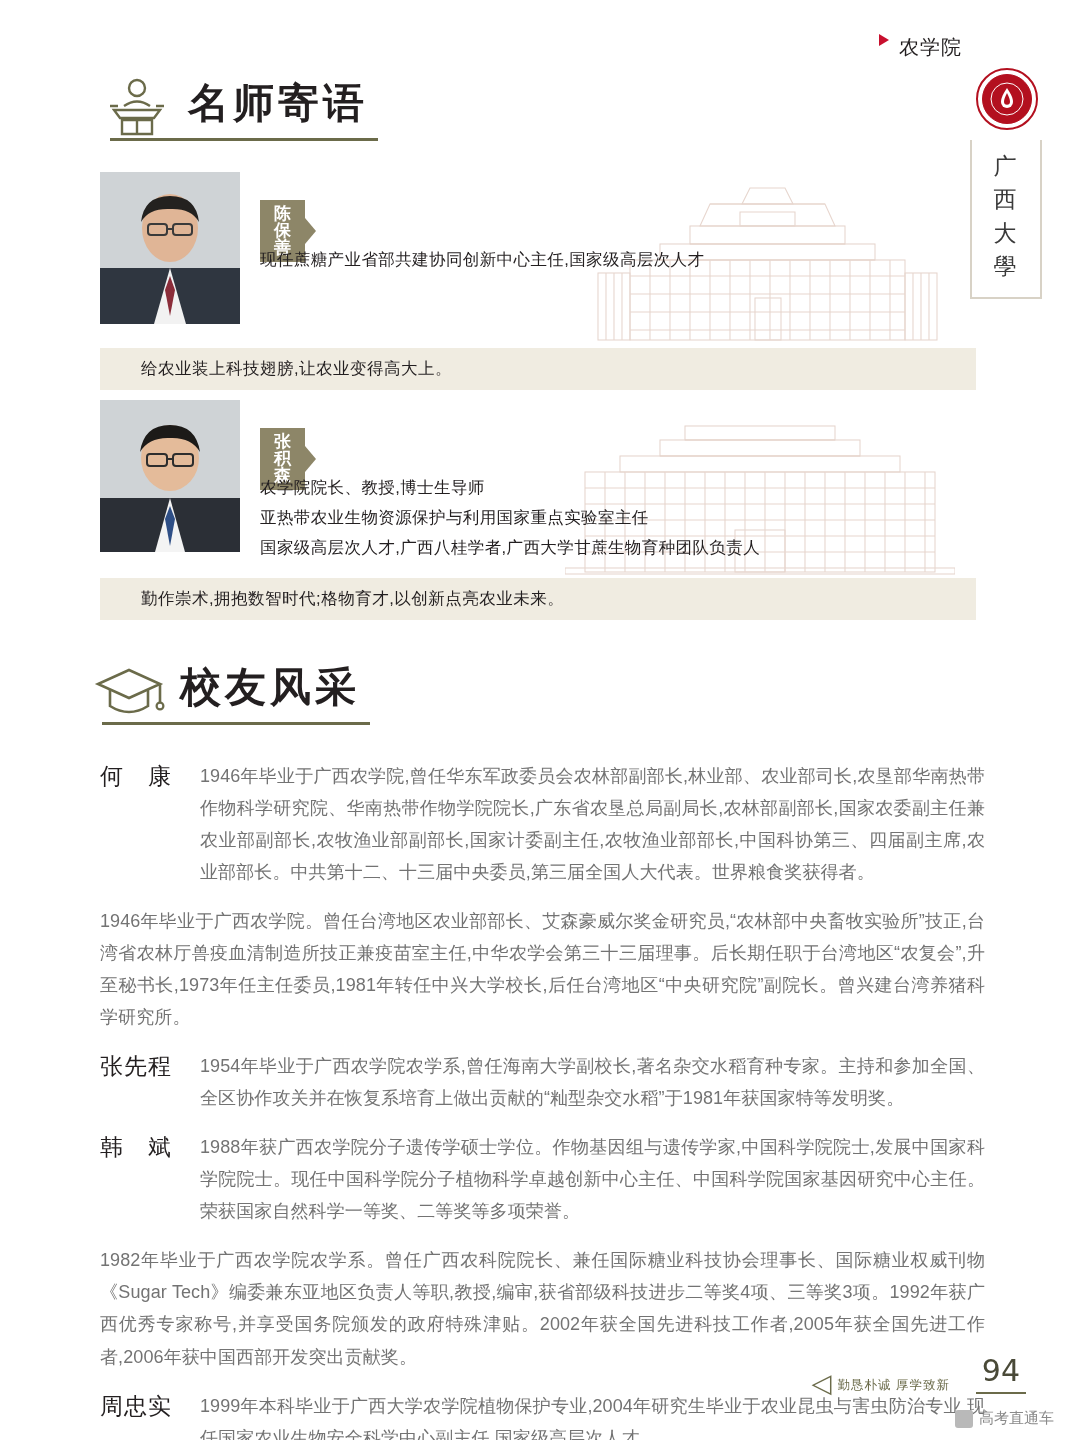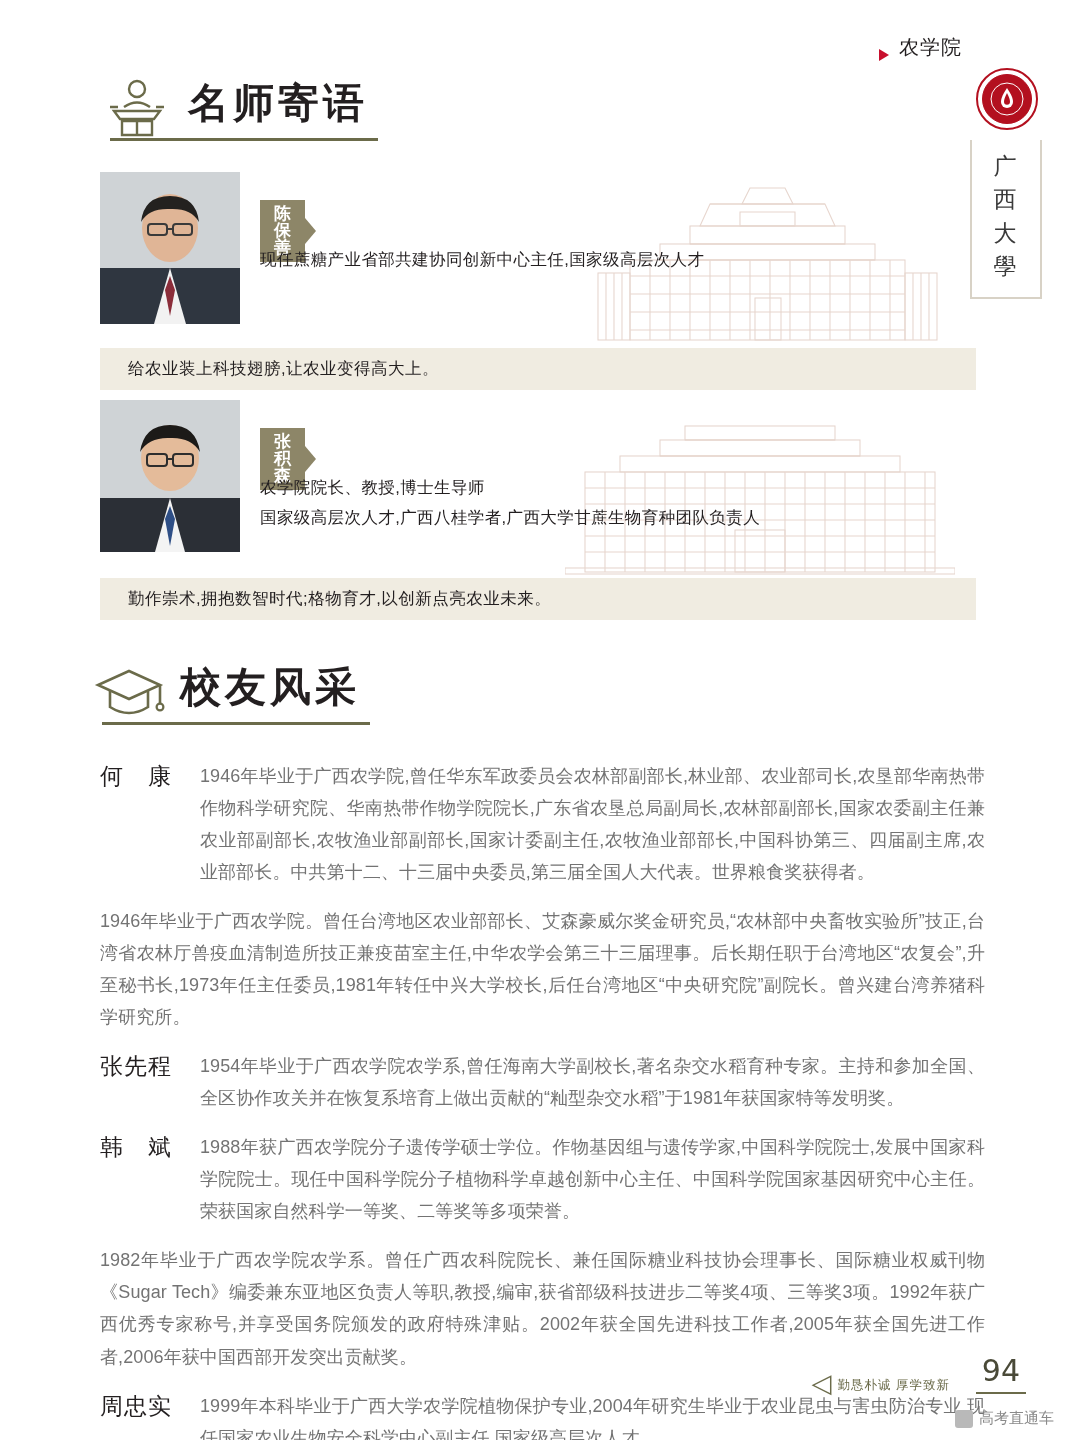--- a/index.html
+++ b/index.html
@@ -8,21 +8,21 @@
     background: #ffffff;
     font-family: "Liberation Sans", "DejaVu Sans", sans-serif;
     color: #231f20;
     overflow: hidden;
   }
   .page { position: relative; width: 1080px; height: 1440px; }
 
   
   .top-tag {
     position: absolute; right: 118px; top: 34px;
-    display: flex; align-items: flex-end; gap: 10px;
+    display: flex; align-items: flex-start; gap: 10px;
     font-size: 20px; letter-spacing: 1px; color: #231f20;
   }
   .top-tag .tri {
     width: 0; height: 0;
     border-left: 10px solid #c8102e;
     border-top: 6px solid transparent;
     border-bottom: 6px solid transparent;
   }
 
   
@@ -48,21 +48,21 @@
     border-top: none;
     text-align: center;
     font-family: "DejaVu Serif", serif;
     font-size: 23px; line-height: 1.45; color: #3a3a3a;
     letter-spacing: 2px;
   }
   .vname span { display: block; }
 
   
   .sec-head {
-    position: absolute; display: flex; align-items: center; gap: 14px;
+    position: absolute; display: flex; align-items: flex-start; gap: 14px;
   }
   .sec-head .icon { width: 74px; height: 64px; }
   .sec-head .title-wrap { position: relative; padding-bottom: 10px; }
   .sec-head .title {
     font-size: 41px; font-weight: bold; letter-spacing: 4px;
     font-family: "DejaVu Sans", sans-serif;
     color: #231f20;
   }
   .sec-head .rule {
     position: absolute; left: -78px; right: -10px; bottom: 0;
@@ -97,21 +97,21 @@
   .mentor .lines {
     position: absolute; left: 160px; top: 72px;
     font-size: 16.5px; line-height: 1.82; color: #231f20;
     letter-spacing: .4px; white-space: nowrap;
   }
   .quote {
     position: absolute; left: 100px;
     width: 876px; height: 42px;
     background: #f0ece1;
     display: flex; align-items: center;
-    padding-left: 28px;
+    padding-left: 41px;
     font-size: 16.5px; letter-spacing: .5px; color: #231f20;
   }
 
   #mentor-1 { left: 100px; top: 172px; }
   #quote-1 { top: 348px; }
   #mentor-2 { left: 100px; top: 400px; }
   #quote-2 { top: 578px; }
 
   
   .building { position: absolute; opacity: .85; }
@@ -272,20 +272,21 @@
         <rect x="73" y="54" width="20" height="12" rx="3" fill="none" stroke="#2d2d2d" stroke-width="2"></rect>
         <path d="M67 59 h6" stroke="#2d2d2d" stroke-width="2"></path>
       </svg>
     </div>
     <div class="name-tag">
       <div class="name-box">张积森</div>
       <div class="name-arrow"></div>
     </div>
     <div class="lines">
       <div>农学院院长、教授,博士生导师</div>
+      <div>亚热带农业生物资源保护与利用国家重点实验室主任</div>
       <div>国家级高层次人才,广西八桂学者,广西大学甘蔗生物育种团队负责人</div>
     </div>
   </div>
   <div class="quote" id="quote-2">
     <span>勤作崇术,拥抱数智时代;格物育才,以创新点亮农业未来。</span>
   </div>
 
   <div class="sec-head" id="head-alumni">
     <svg class="icon" viewBox="0 0 74 64">
       <path d="M37 10 L68 24 L37 38 L6 24 Z" fill="none" stroke="#6b6b4a" stroke-width="2.6"></path>

